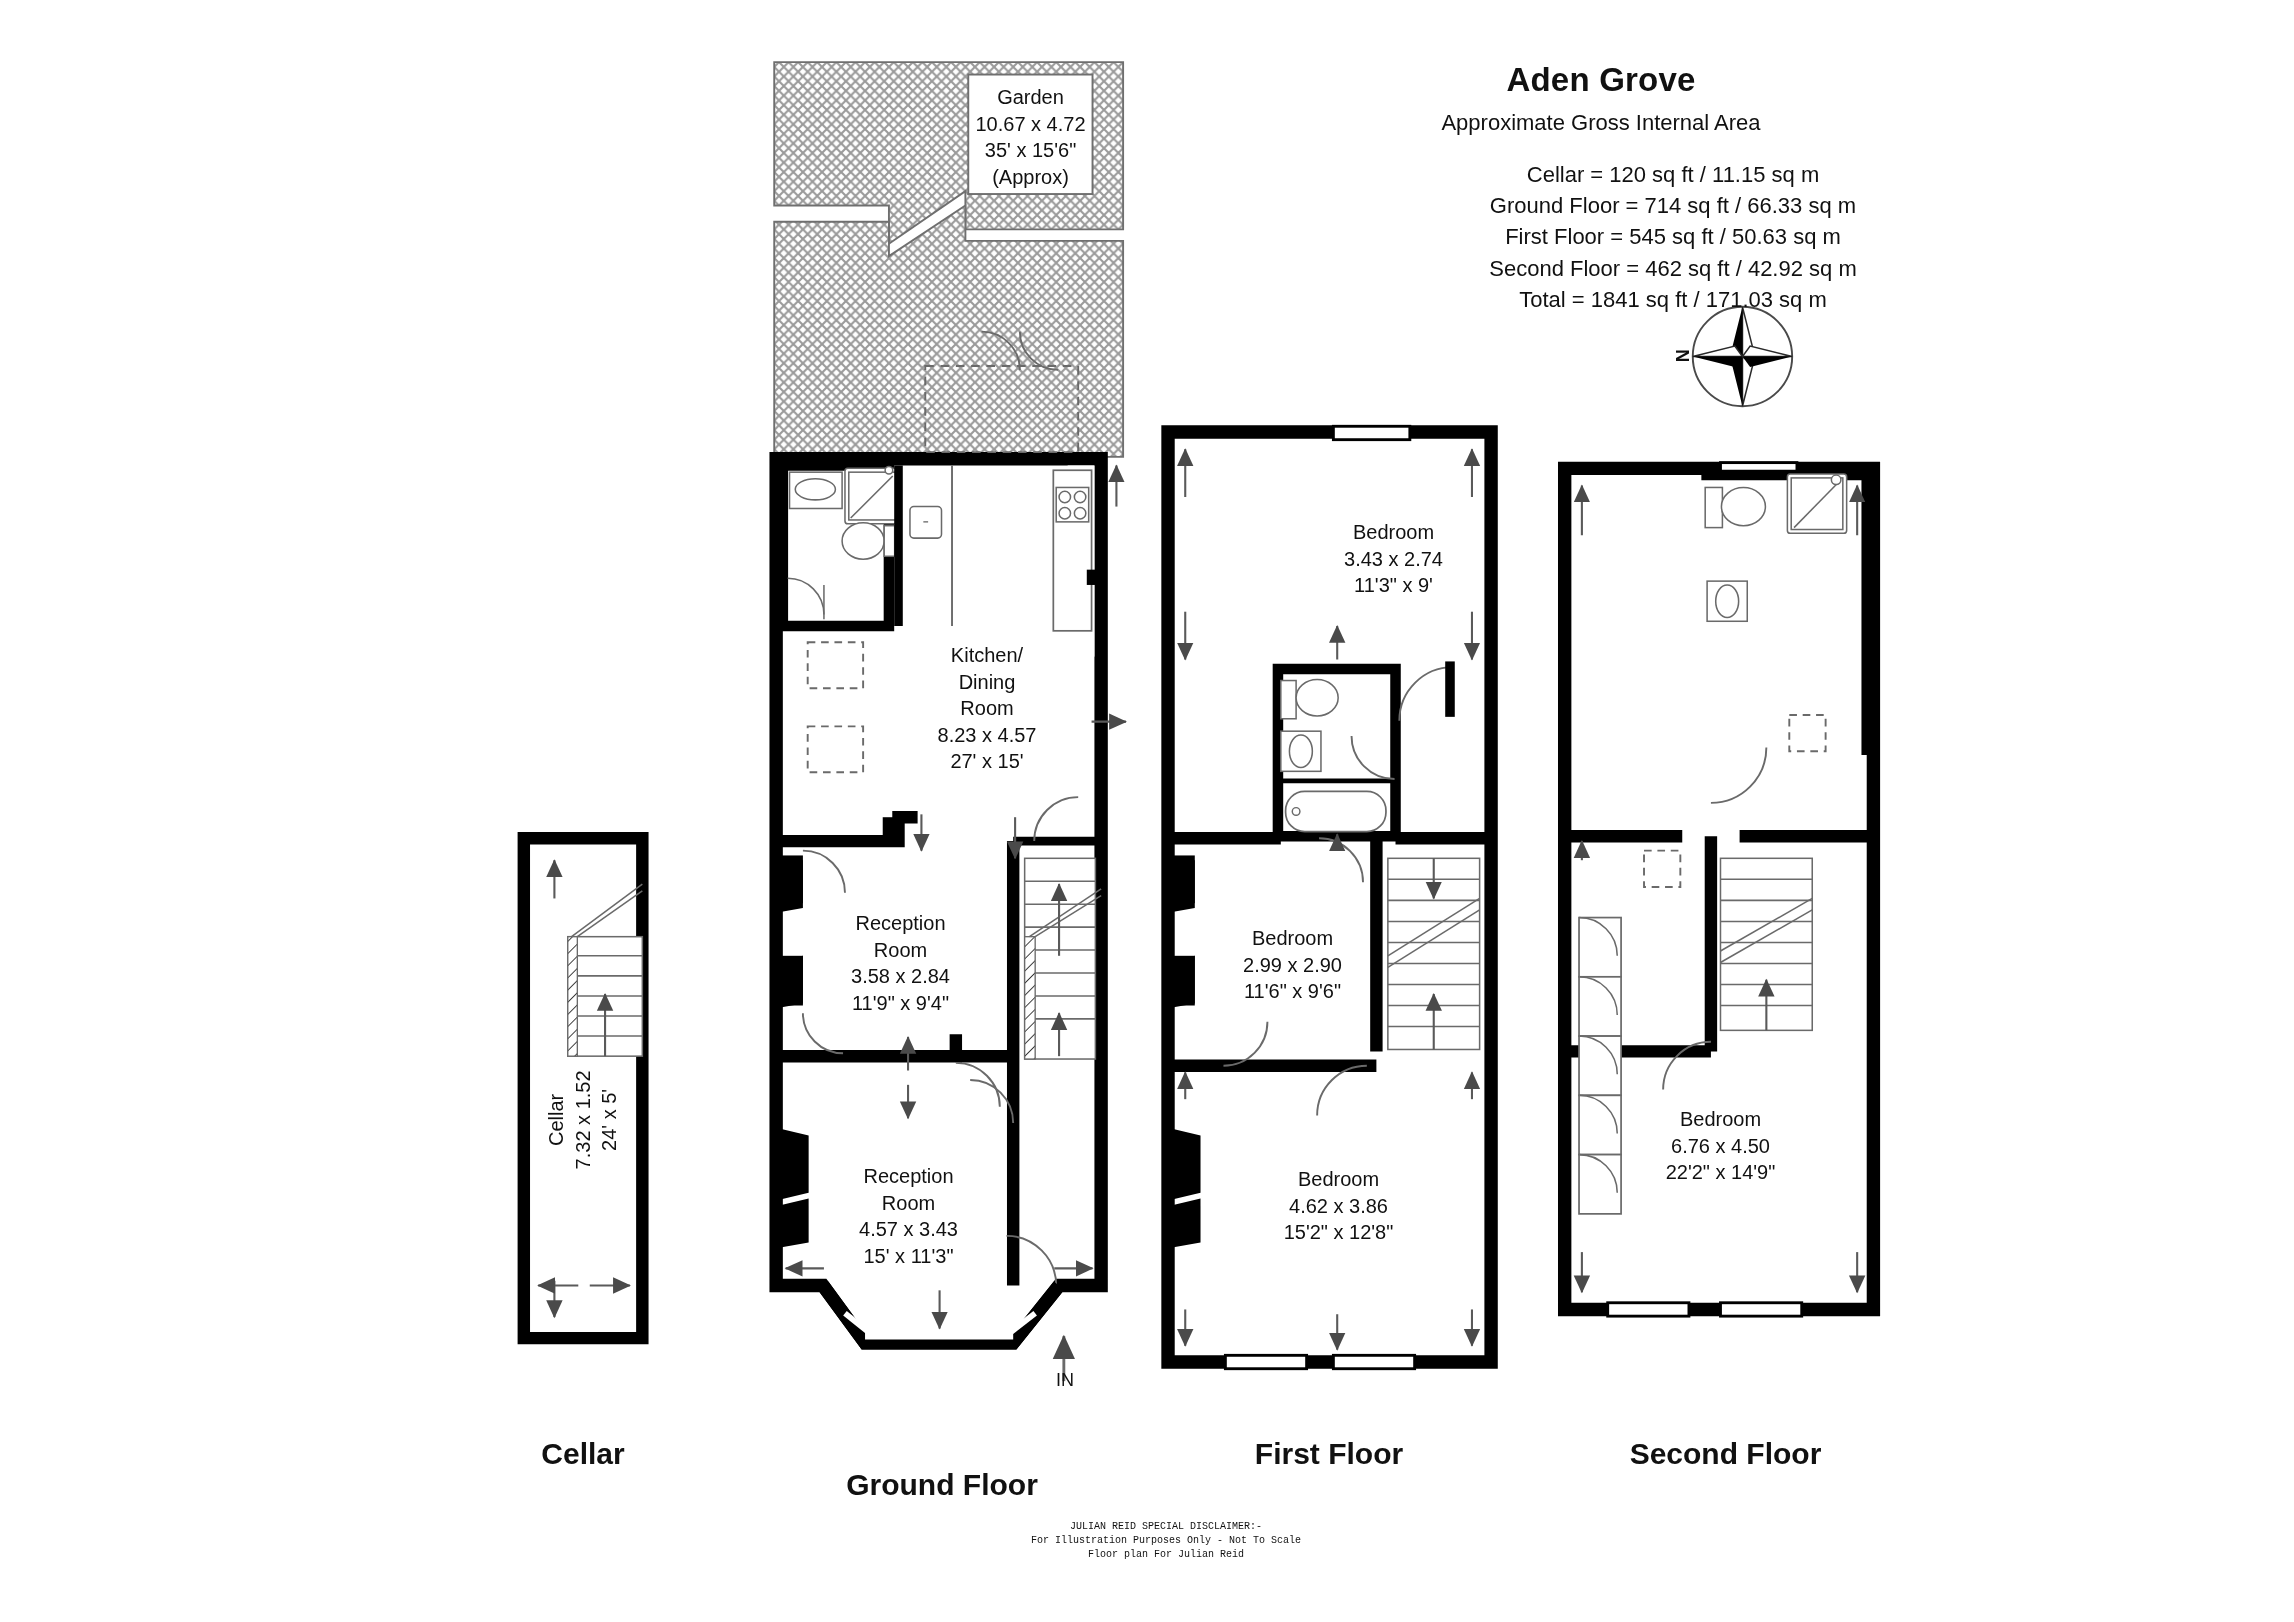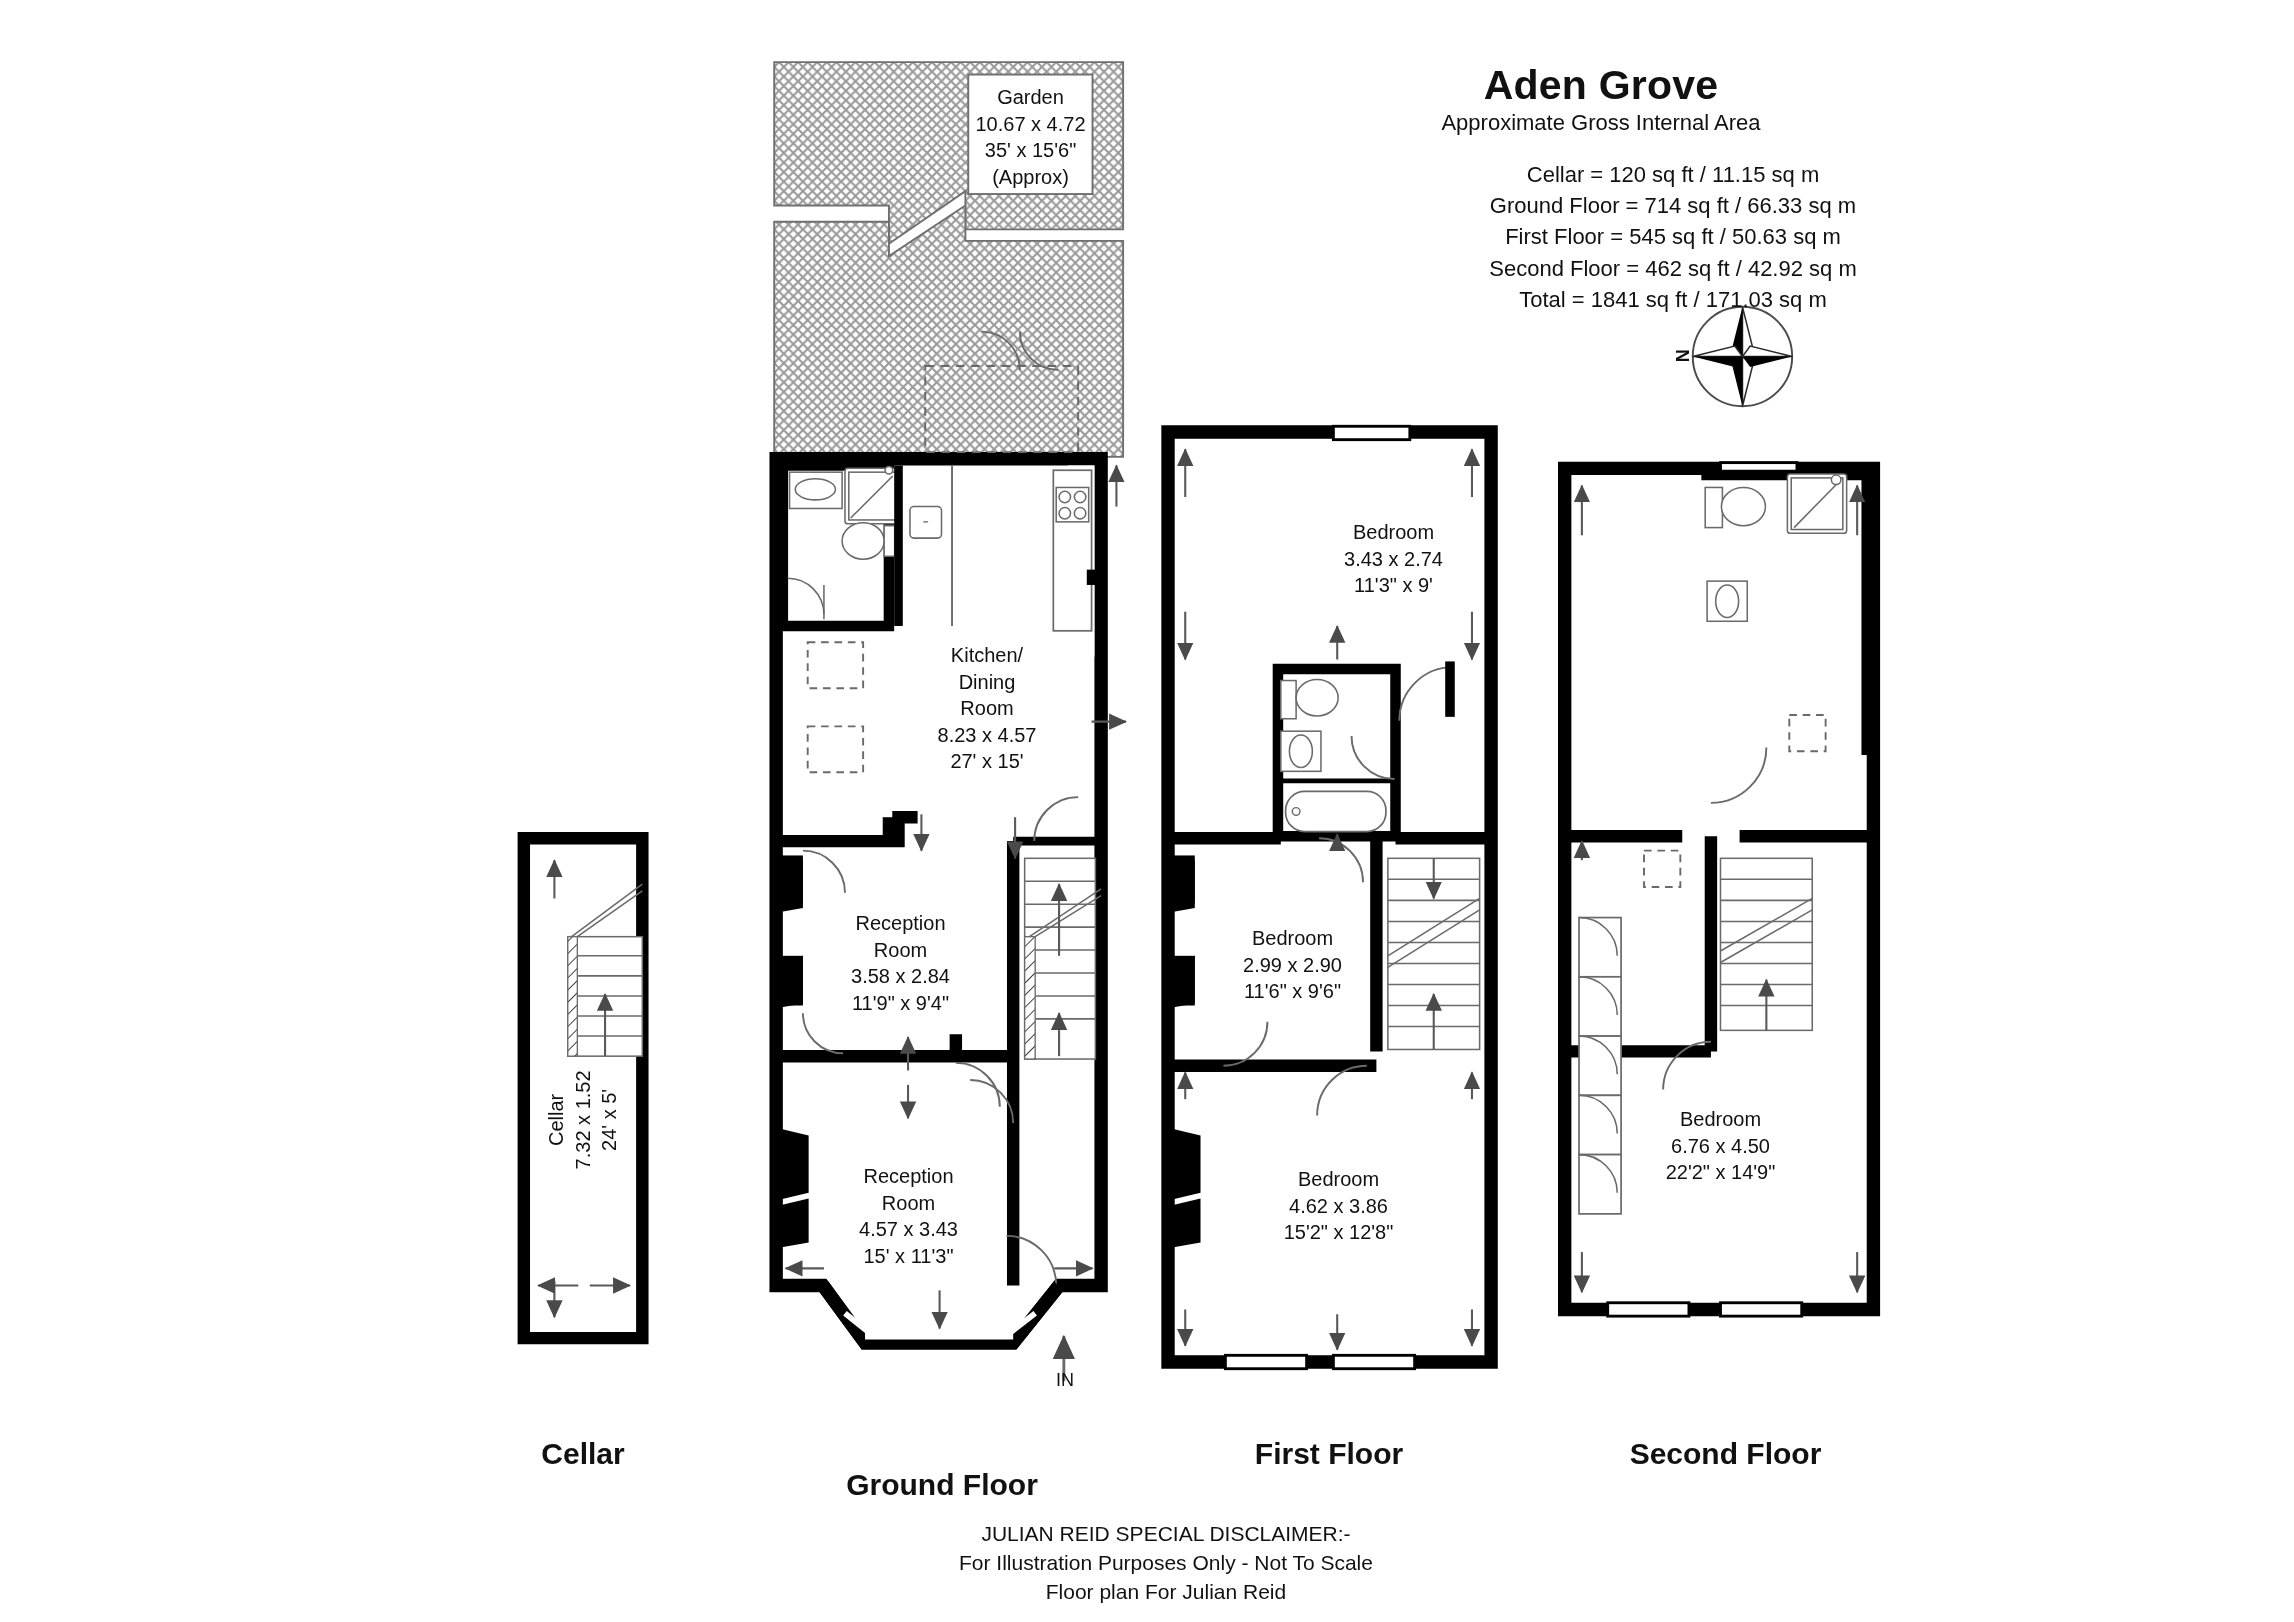--- a/index.html
+++ b/index.html
@@ -6,26 +6,26 @@
   html,body{margin:0;padding:0;background:#ffffff;}
   body{
     width:2294px;height:1622px;position:relative;overflow:hidden;
     font-family:"Liberation Sans", sans-serif;color:#111;
   }
   .stage{position:absolute;left:0;top:0;width:2294px;height:1622px;}
   svg.plan{position:absolute;left:0;top:0;width:2294px;height:1622px;}
 
   
   .txt{position:absolute;text-align:center;line-height:1.30;color:#111;}
-  .title{font-size:41px;font-weight:bold;letter-spacing:0.2px;}
+  .title{font-size:33px;font-weight:bold;letter-spacing:0.2px;}
   .subtitle{font-size:22px;}
   .areas{font-size:22px;line-height:1.42;}
   .roomlabel{font-size:20px;line-height:1.33;}
   .floorlabel{font-size:30px;font-weight:bold;}
-  .disclaimer{font-size:21px;line-height:1.38;}
+  .disclaimer{font-size:10px;line-height:1.38;font-family:Liberation Mono, monospace;}
   .inlabel{font-size:18px;}
   .compass-n{font-size:18px;font-weight:bold;}
   .rot90{transform:rotate(-90deg);transform-origin:center center;white-space:nowrap;}
 </style>
 </head>
 <body>
 
 <div class="stage">
 
   <svg class="plan" viewBox="0 0 2400 1697" xmlns="http://www.w3.org/2000/svg">

